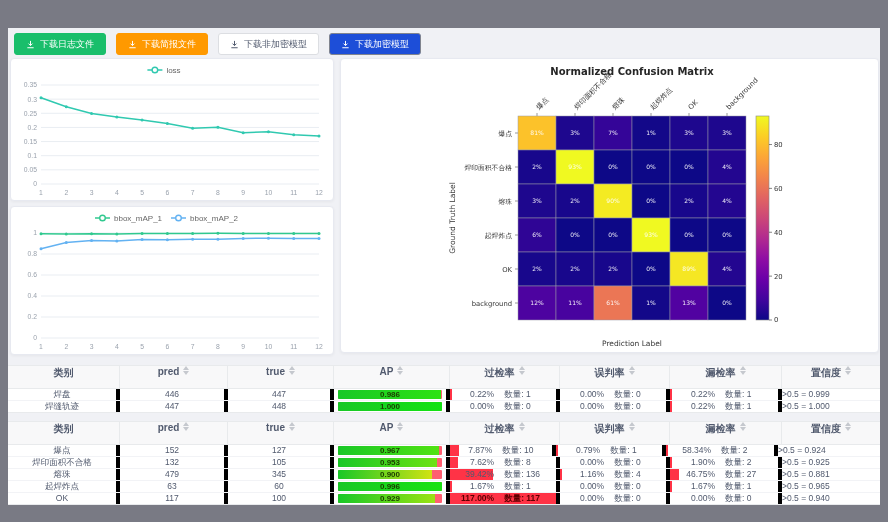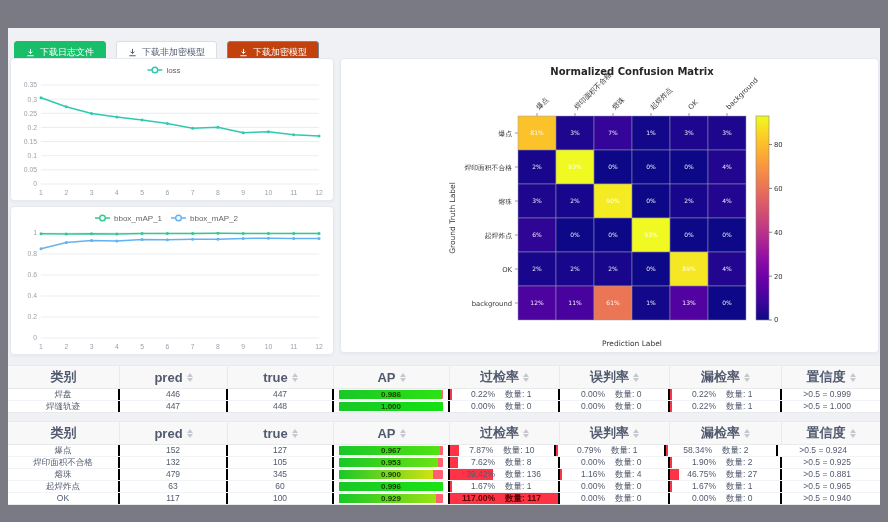--- a/index.html
+++ b/index.html
@@ -6,77 +6,83 @@
   body{
     width:888px;height:522px;position:relative;overflow:hidden;
     background:#797a84;
     font-family:"Liberation Sans","DejaVu Sans",sans-serif;
   }
   .content{
     position:absolute;left:8px;top:28px;width:872px;height:469px;
     background:#f0f1f5;
   }
   
-  .toolbar{position:absolute;left:6px;top:13px;display:flex;gap:10px;}
+  .toolbar{position:absolute;left:6px;top:5px;display:flex;gap:10px;}
   .btn{
     height:22px;display:inline-flex;align-items:center;gap:5px;padding:0 11px;
     border-radius:3px;font-size:9px;border:1px solid transparent;cursor:pointer;
     box-sizing:border-box;white-space:nowrap;
   }
   .btn svg{display:block}
   
   .card{position:absolute;background:#fff;border:1px solid #e7e9f0;border-radius:4px;
         box-shadow:0 1px 3px rgba(31,35,41,.05);box-sizing:border-box;overflow:hidden}
   #card-loss{left:2px;top:30px;width:324px;height:143px}
   #card-map{left:2px;top:178px;width:324px;height:149px}
   #card-matrix{left:332px;top:30px;width:539px;height:295px}
   
   .tables{position:absolute;left:0;top:337px;width:872px}
   .tbl{background:#fff;border-top:1px solid #e8eaec;border-bottom:1px solid #e8eaec;margin-bottom:8px}
   .thr{display:flex;height:22px;background:#f8f8f9;border-bottom:1px solid #e8eaec}
-  .th{display:flex;align-items:center;justify-content:center;font-size:13px;color:#515a6e;
+  .th{display:flex;justify-content:center;font-size:10px;color:#515a6e;
       font-weight:700;border-right:1px solid #e8eaec;box-sizing:border-box;height:100%}
   .th:last-child{border-right:none}
   .sort{display:inline-flex;flex-direction:column;margin-left:4px}
   .sort i{display:block;width:0;height:0;border-left:3px solid transparent;border-right:3px solid transparent}
   .sort .up{border-bottom:4px solid #c5c8ce;margin-bottom:1px}
   .sort .dn{border-top:4px solid #c5c8ce}
   .tr{display:flex;height:11px;border-bottom:1px solid #f2f3f6}
   .tr:last-child{border-bottom:none}
   .td{box-sizing:border-box;font-size:8.5px;color:#515a6e;line-height:11px;text-align:center;
-      border-right:2px solid #000000;position:relative;overflow:hidden;height:100%}
+      border-right:4px solid #000000;position:relative;overflow:hidden;height:100%}
   .td:last-child{border-right:none}
   .apbar{position:relative;height:9px;margin:1px auto 0;width:104px;background:#ff5f70;border-radius:1px;overflow:hidden}
   .apfill{position:absolute;left:0;top:0;bottom:0}
   .aptext{position:absolute;left:0;right:0;top:0;line-height:9px;font-size:8px;color:#1d3d00;font-weight:700;text-align:center}
   .pcell{display:flex;justify-content:center;gap:10px;align-items:center;height:100%;position:relative}
   .pbar{position:absolute;left:0;top:0;bottom:0;background:#ff3346}
   .pv{width:46px;text-align:right;position:relative;z-index:1}
   .pn{width:54px;text-align:left;position:relative;z-index:1}
   .pcell.full .pv,.pcell.full .pn{color:#5c0000;font-weight:700}
-  .confcell{text-align:right;padding-right:29px;color:#515a6e}
+  .confcell{text-align:left;padding-right:19px;color:#515a6e}
 </style>
 </head>
 <body>
 
 <div class="content">
   <div class="toolbar" id="toolbar">
       <button class="btn" style="background: rgb(25, 190, 107); color: rgb(255, 255, 255); border-color: rgb(25, 190, 107);">
         <svg width="9" height="9" viewBox="0 0 10 10">
       <path d="M5 1v5 M2.8 4 L5 6.2 L7.2 4 M1.5 8.6 H8.5" fill="none" stroke="#ffffff" stroke-width="1.1"></path>
     </svg>
         <span>下载日志文件</span>
       </button>
+      <button class="btn" style="background: rgb(255, 153, 0); color: rgb(255, 255, 255); border-color: rgb(255, 153, 0);">
+        <svg width="9" height="9" viewBox="0 0 10 10">
+      <path d="M5 1v5 M2.8 4 L5 6.2 L7.2 4 M1.5 8.6 H8.5" fill="none" stroke="#ffffff" stroke-width="1.1"></path>
+    </svg>
+        <span>下载简报文件</span>
+      </button>
       <button class="btn" style="background: rgb(255, 255, 255); color: rgb(81, 90, 110); border-color: rgb(220, 222, 226);">
         <svg width="9" height="9" viewBox="0 0 10 10">
       <path d="M5 1v5 M2.8 4 L5 6.2 L7.2 4 M1.5 8.6 H8.5" fill="none" stroke="#515a6e" stroke-width="1.1"></path>
     </svg>
         <span>下载非加密模型</span>
       </button>
-      <button class="btn" style="background: #c2410c; color: rgb(255, 255, 255); border-color: rgb(128, 132, 143);">
+      <button class="btn" style="background: #1d4ed8; color: rgb(255, 255, 255); border-color: rgb(128, 132, 143);">
         <svg width="9" height="9" viewBox="0 0 10 10">
       <path d="M5 1v5 M2.8 4 L5 6.2 L7.2 4 M1.5 8.6 H8.5" fill="none" stroke="#ffffff" stroke-width="1.1"></path>
     </svg>
         <span>下载加密模型</span>
       </button>
     </div>
 
   <div class="card" id="card-loss">
     <svg id="chart0" width="320" height="141">
         <g>

